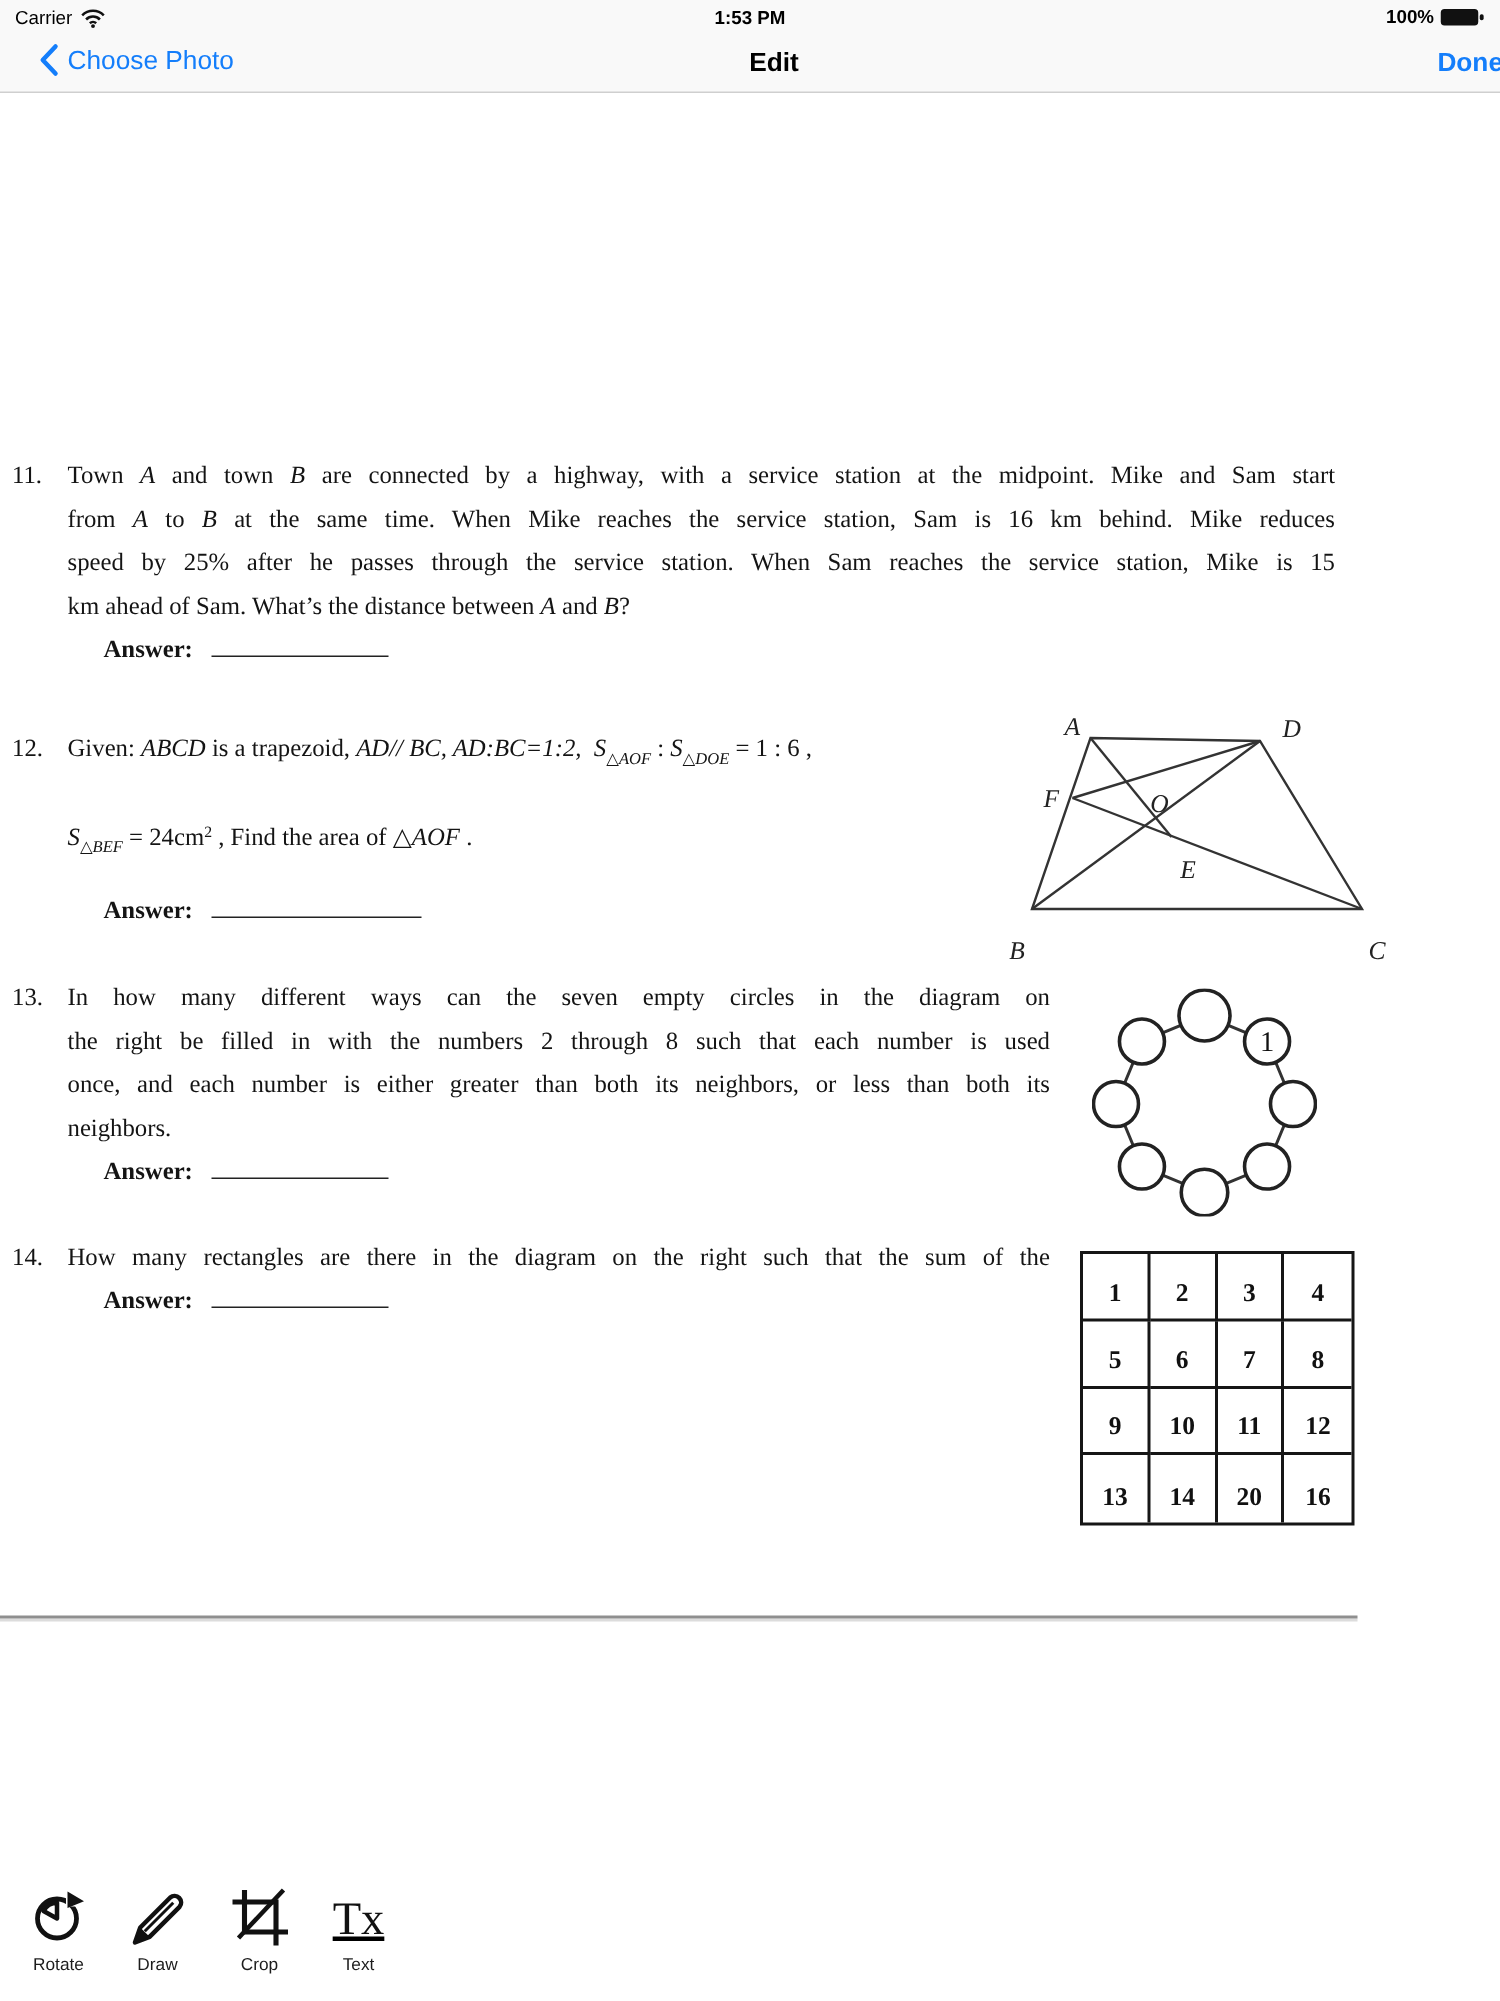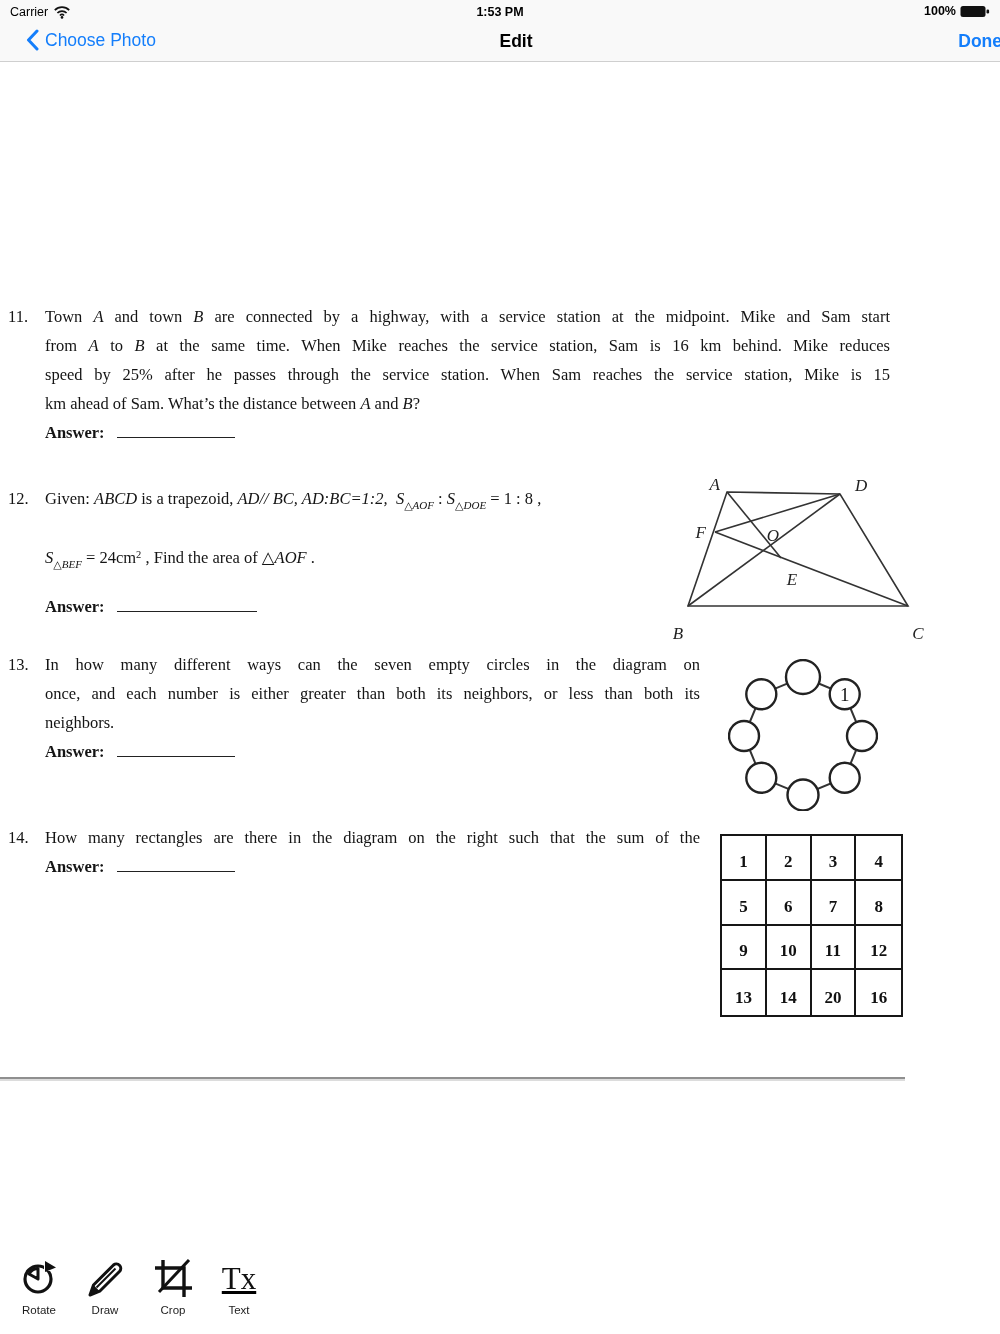--- a/index.html
+++ b/index.html
@@ -26,21 +26,21 @@
   .qbody{margin-left:37px;font-size:16.5px;line-height:29px;}
   .q11{top:302px;} .q11 .qbody{width:845px;}
   .q12{top:484px;}
   .q13{top:650px;} .q13 .qbody{width:655px;}
   .q14{top:823px;} .q14 .qbody{width:655px;font-family:Liberation Serif, serif;}
   .jl{text-align:justify;text-align-last:justify;}
   .it{font-style:italic;}
   .sb{font-size:11px;font-style:italic;vertical-align:-5px;line-height:0;}
   .sp{font-size:10.5px;vertical-align:5px;line-height:0;}
   .ansrow{white-space:nowrap;}
-  .ans-label{font-weight:700;}
+  .ans-label{font-weight:700;margin-left:24px;}
   .ans-line{display:inline-block;width:118px;height:15px;border-bottom:1.7px solid #222;margin-left:12px;}
   .ans-line.w140{width:140px;}
   
   .svg-abs{position:absolute;}
   .grid14{position:absolute;left:720px;top:834px;width:183px;height:183px;box-sizing:border-box;
           border:2.5px solid #161616;display:grid;grid-template-columns:repeat(4,1fr);grid-template-rows:repeat(4,1fr);
           background:#fff;}
   .gcell{border-right:2px solid #161616;border-bottom:2px solid #161616;display:flex;align-items:flex-end;
          justify-content:center;padding-bottom:7px;box-sizing:border-box;
          font-family:"Liberation Serif","DejaVu Serif",serif;font-weight:700;font-size:17px;color:#111;}
@@ -102,21 +102,21 @@
       <div class="jl"><span>from </span><span class="it">A</span><span> to </span><span class="it">B</span><span> at the same time. When Mike reaches the service station, Sam is 16 km behind. Mike reduces</span></div>
       <div class="jl">speed by 25% after he passes through the service station. When Sam reaches the service station, Mike is 15</div>
       <div><span>km ahead of Sam. What’s the distance between </span><span class="it">A</span><span> and </span><span class="it">B</span><span>?</span></div>
       <div class="ansrow"><span class="ans-label">Answer:</span><span class="ans-line"></span></div>
     </div>
   </div>
 
   <div class="doc q q12">
     <span class="qnum">12.</span>
     <div class="qbody">
-      <div><span>Given: </span><span class="it">ABCD</span><span> is a trapezoid, </span><span class="it">AD// BC, AD:BC=1:2,</span><span>&nbsp;&nbsp;</span><span class="it">S</span><span class="sb">△AOF</span><span> : </span><span class="it">S</span><span class="sb">△DOE</span><span> = 1 : 8 ,</span></div>
+      <div><span>Given: </span><span class="it">ABCD</span><span> is a trapezoid, </span><span class="it">AD// BC, AD:BC=1:2,</span><span>&nbsp;&nbsp;</span><span class="it">S</span><span class="sb">△AOF</span><span> : </span><span class="it">S</span><span class="sb">△DOE</span><span> = 1 : 6 ,</span></div>
       <div style="margin-top:30px;"><span class="it">S</span><span class="sb">△BEF</span><span> = 24cm</span><span class="sp">2</span><span> , Find the area of </span><span>△</span><span class="it">AOF</span><span> .</span></div>
       <div class="ansrow" style="margin-top:20px;"><span class="ans-label">Answer:</span><span class="ans-line w140"></span></div>
     </div>
   </div>
 
   <svg class="svg-abs" style="left:660px;top:475px;" width="300" height="175" viewBox="0 0 300 175" font-family="Liberation Serif, DejaVu Serif, serif" font-style="italic" font-size="17" fill="#222">
     <g stroke="#333" stroke-width="1.6" fill="none">
       <path d="M67 17 L180 19 L248 131 L28 131 Z"></path>
       <line x1="180" y1="19" x2="55" y2="57"></line>
       <line x1="55" y1="57" x2="248" y2="131"></line>
@@ -129,20 +129,21 @@
     <text x="113" y="66" text-anchor="middle">O</text>
     <text x="132" y="110" text-anchor="middle">E</text>
     <text x="18" y="164" text-anchor="middle">B</text>
     <text x="258" y="164" text-anchor="middle">C</text>
   </svg>
 
   <div class="doc q q13">
     <span class="qnum">13.</span>
     <div class="qbody">
       <div class="jl">In how many different ways can the seven empty circles in the diagram on</div>
+      <div class="jl">the right be filled in with the numbers 2 through 8 such that each number is used</div>
       <div class="jl">once, and each number is either greater than both its neighbors, or less than both its</div>
       <div>neighbors.</div>
       <div class="ansrow"><span class="ans-label">Answer:</span><span class="ans-line"></span></div>
     </div>
   </div>
 
   <svg class="svg-abs" style="left:728px;top:659px;" width="150" height="152" viewBox="0 0 150 152">
     <polygon points="75,18 116.7,35.3 134,77 116.7,118.7 75,136 33.3,118.7 16,77 33.3,35.3" fill="none" stroke="#333" stroke-width="2"></polygon>
     <g fill="#fff" stroke="#222" stroke-width="2.4">
       <circle cx="75" cy="18" r="17"></circle>

